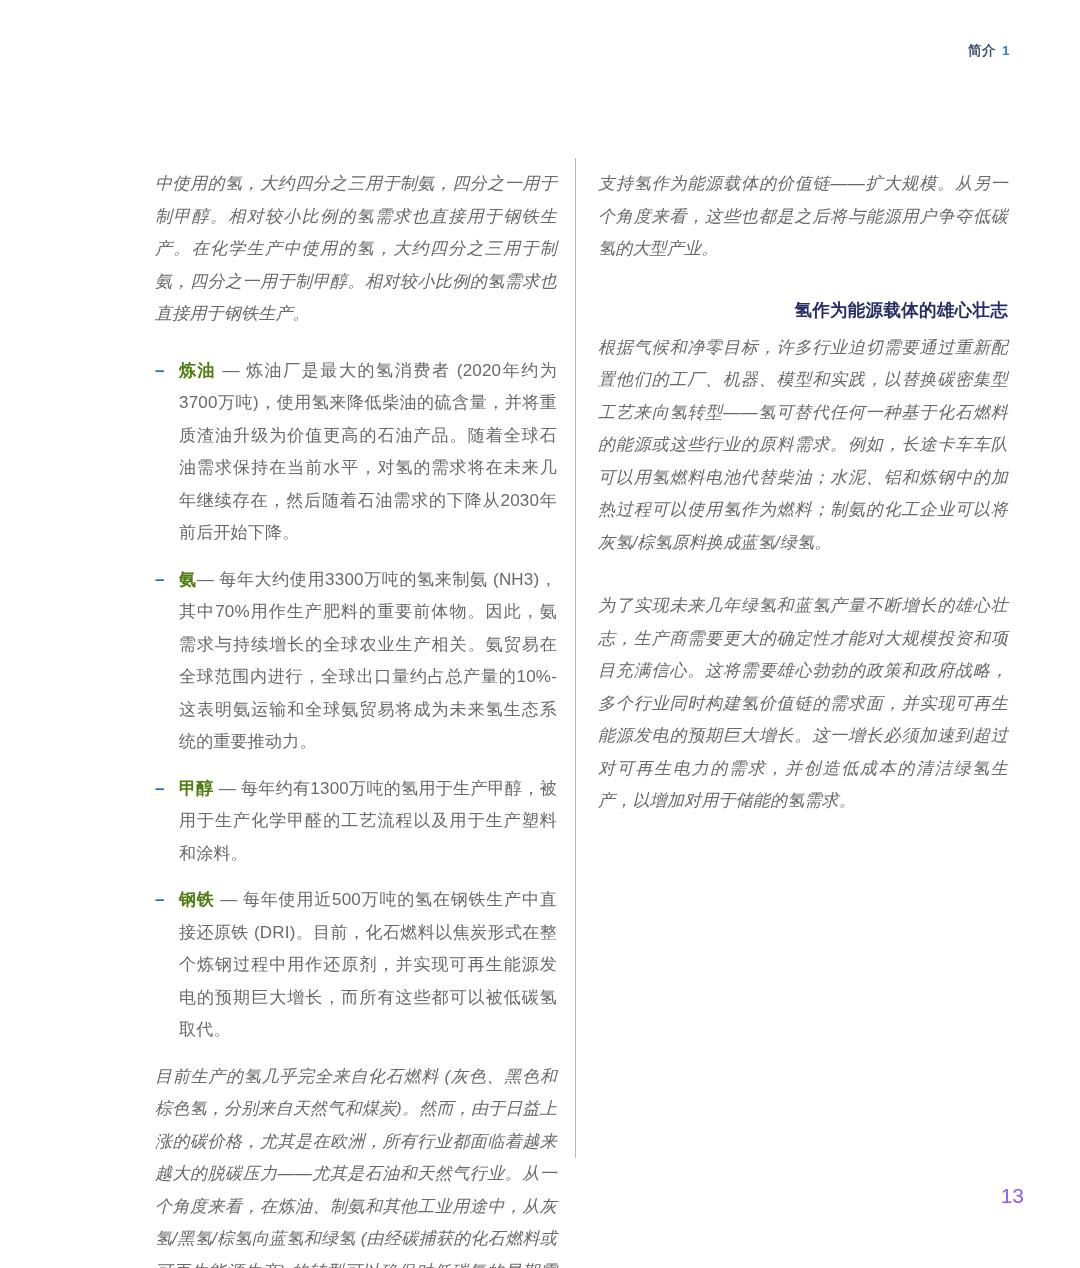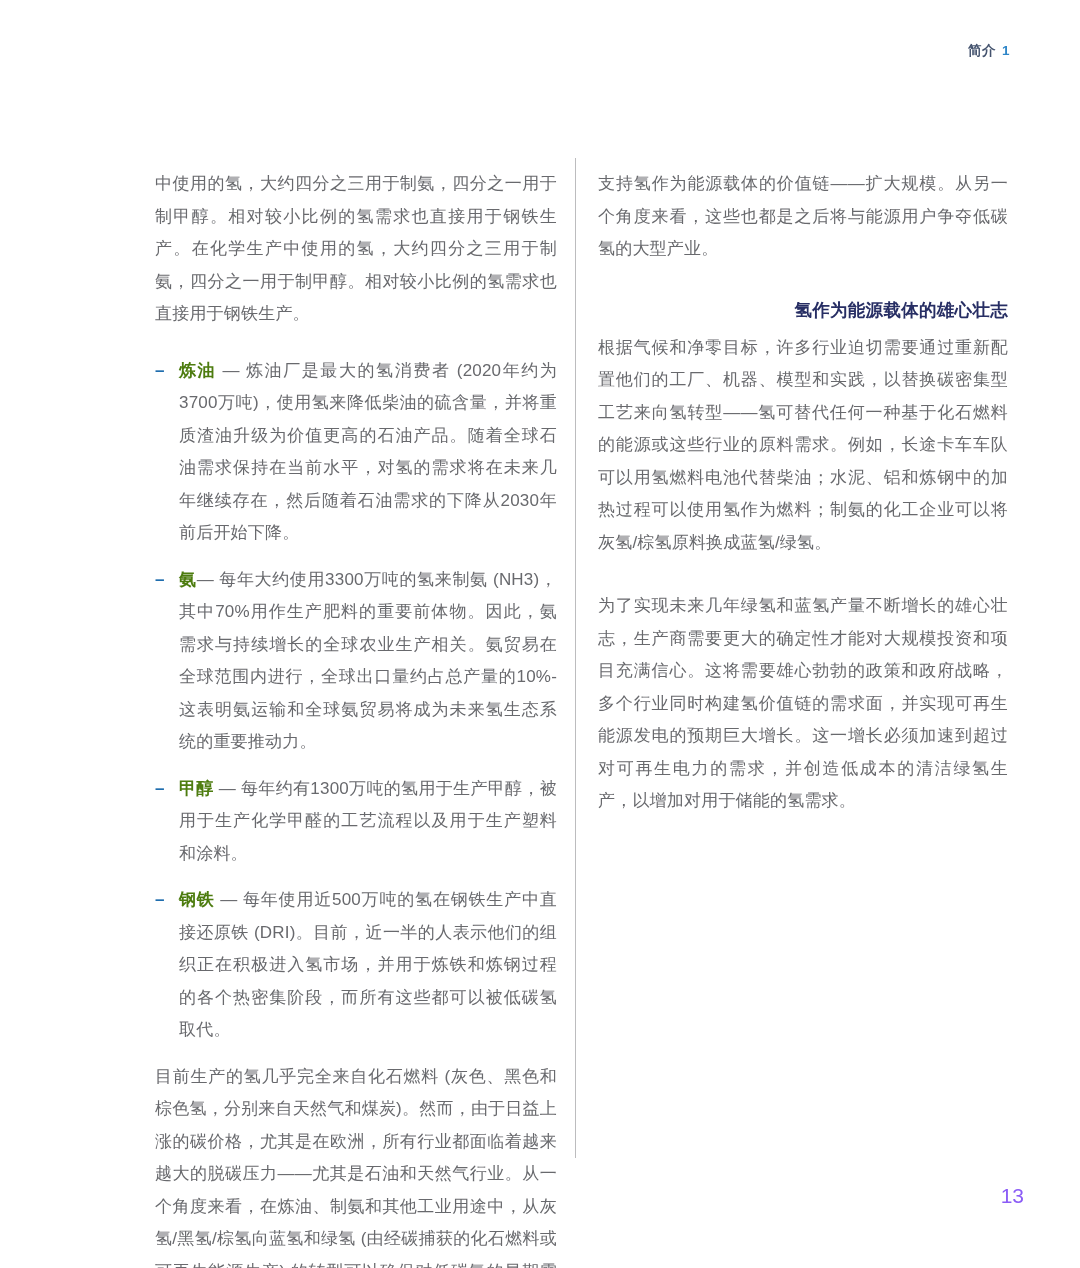--- a/index.html
+++ b/index.html
@@ -29,21 +29,21 @@
     letter-spacing: .2px;
   }
   .col-left  { left: 145px; width: 402px; }
   .col-right { left: 588px; width: 410px; }
 
   .column-divider {
     position: absolute; left: 565px; top: 158px;
     width: 1px; height: 1000px; background: #bcbcbe;
   }
 
-  .para { margin: 0 0 31px 0; }
+  .para { margin: 0 0 31px 0; font-style: italic; }
   .para.intro { margin-bottom: 24px; }
   .para.last { margin-bottom: 0; }
 
   
   .bullet-list { margin: 0 0 10px 0; }
   .bullet-item { display: flex; margin: 0 0 14px 0; }
   .bullet-item .bullet-marker {
     flex: 0 0 24px; width: 24px;
     color: #1f6dae; font-weight: bold;
   }
@@ -91,21 +91,21 @@
         <span class="bullet-body"><span class="bullet-term">氨</span><span class="bullet-sep">— </span><span>每年大约使用3300万吨的氢来制氨 (NH3)，其中70%用作生产肥料的重要前体物。因此，氨需求与持续增长的全球农业生产相关。氨贸易在全球范围内进行，全球出口量约占总产量的10%-这表明氨运输和全球氨贸易将成为未来氢生态系统的重要推动力。</span></span>
       </div>
 
       <div class="bullet-item">
         <span class="bullet-marker">–</span>
         <span class="bullet-body"><span class="bullet-term">甲醇</span><span class="bullet-sep"> — </span><span>每年约有1300万吨的氢用于生产甲醇，被用于生产化学甲醛的工艺流程以及用于生产塑料和涂料。</span></span>
       </div>
 
       <div class="bullet-item">
         <span class="bullet-marker">–</span>
-        <span class="bullet-body"><span class="bullet-term">钢铁</span><span class="bullet-sep"> — </span><span>每年使用近500万吨的氢在钢铁生产中直接还原铁 (DRI)。目前，近一半的人表示他们的组织正在积极进入氢市场，并用于炼铁和炼钢过程的各个热密集阶段，而所有这些都可以被低碳氢取代。</span></span>
+        <span class="bullet-body"><span class="bullet-term">钢铁</span><span class="bullet-sep"> — </span><span>每年使用近500万吨的氢在钢铁生产中直接还原铁 (DRI)。目前，化石燃料以焦炭形式在整个炼钢过程中用作还原剂，并实现可再生能源发电的预期巨大增长，而所有这些都可以被低碳氢取代。</span></span>
       </div>
 
     </div>
 
     <p class="para last">目前生产的氢几乎完全来自化石燃料 (灰色、黑色和棕色氢，分别来自天然气和煤炭)。然而，由于日益上涨的碳价格，尤其是在欧洲，所有行业都面临着越来越大的脱碳压力——尤其是石油和天然气行业。从一个角度来看，在炼油、制氨和其他工业用途中，从灰氢/黑氢/棕氢向蓝氢和绿氢 (由经碳捕获的化石燃料或可再生能源生产) 的转型可以确保对低碳氢的早期需求，帮助氢 “生态系统” ——即</p>
   </div>
 
   <div class="col col-right">
     <p class="para">支持氢作为能源载体的价值链——扩大规模。从另一个角度来看，这些也都是之后将与能源用户争夺低碳氢的大型产业。</p>
 

